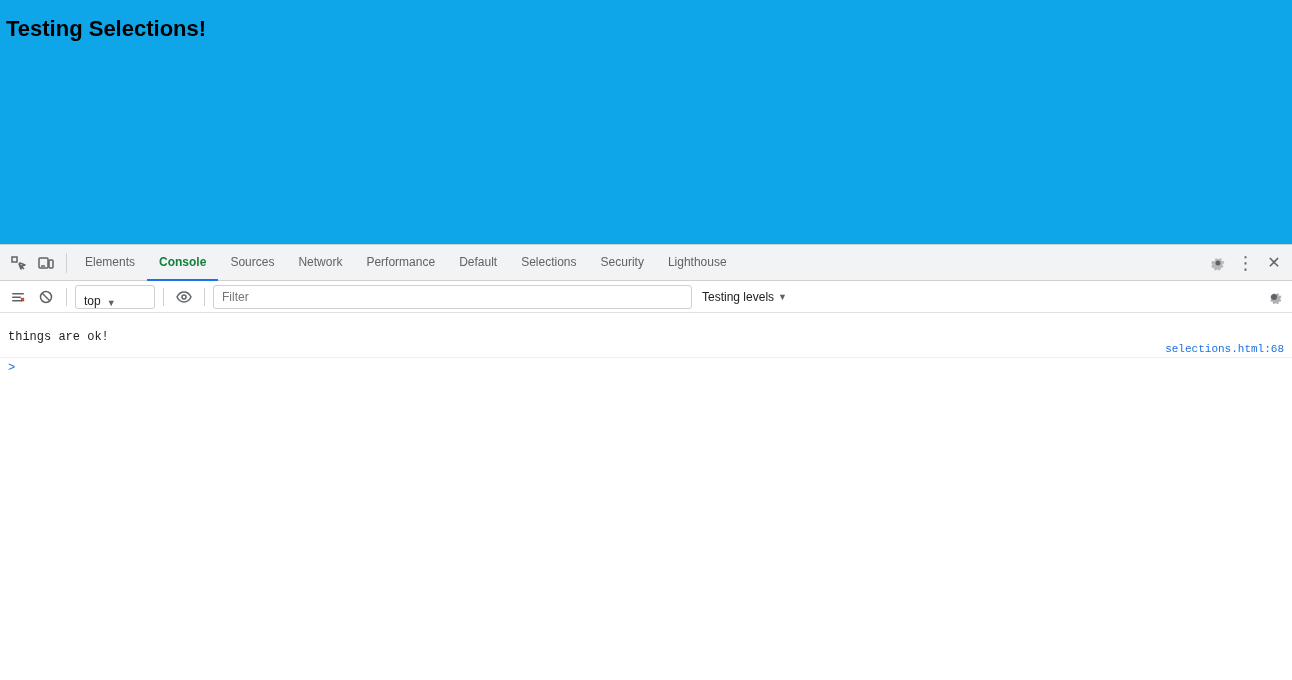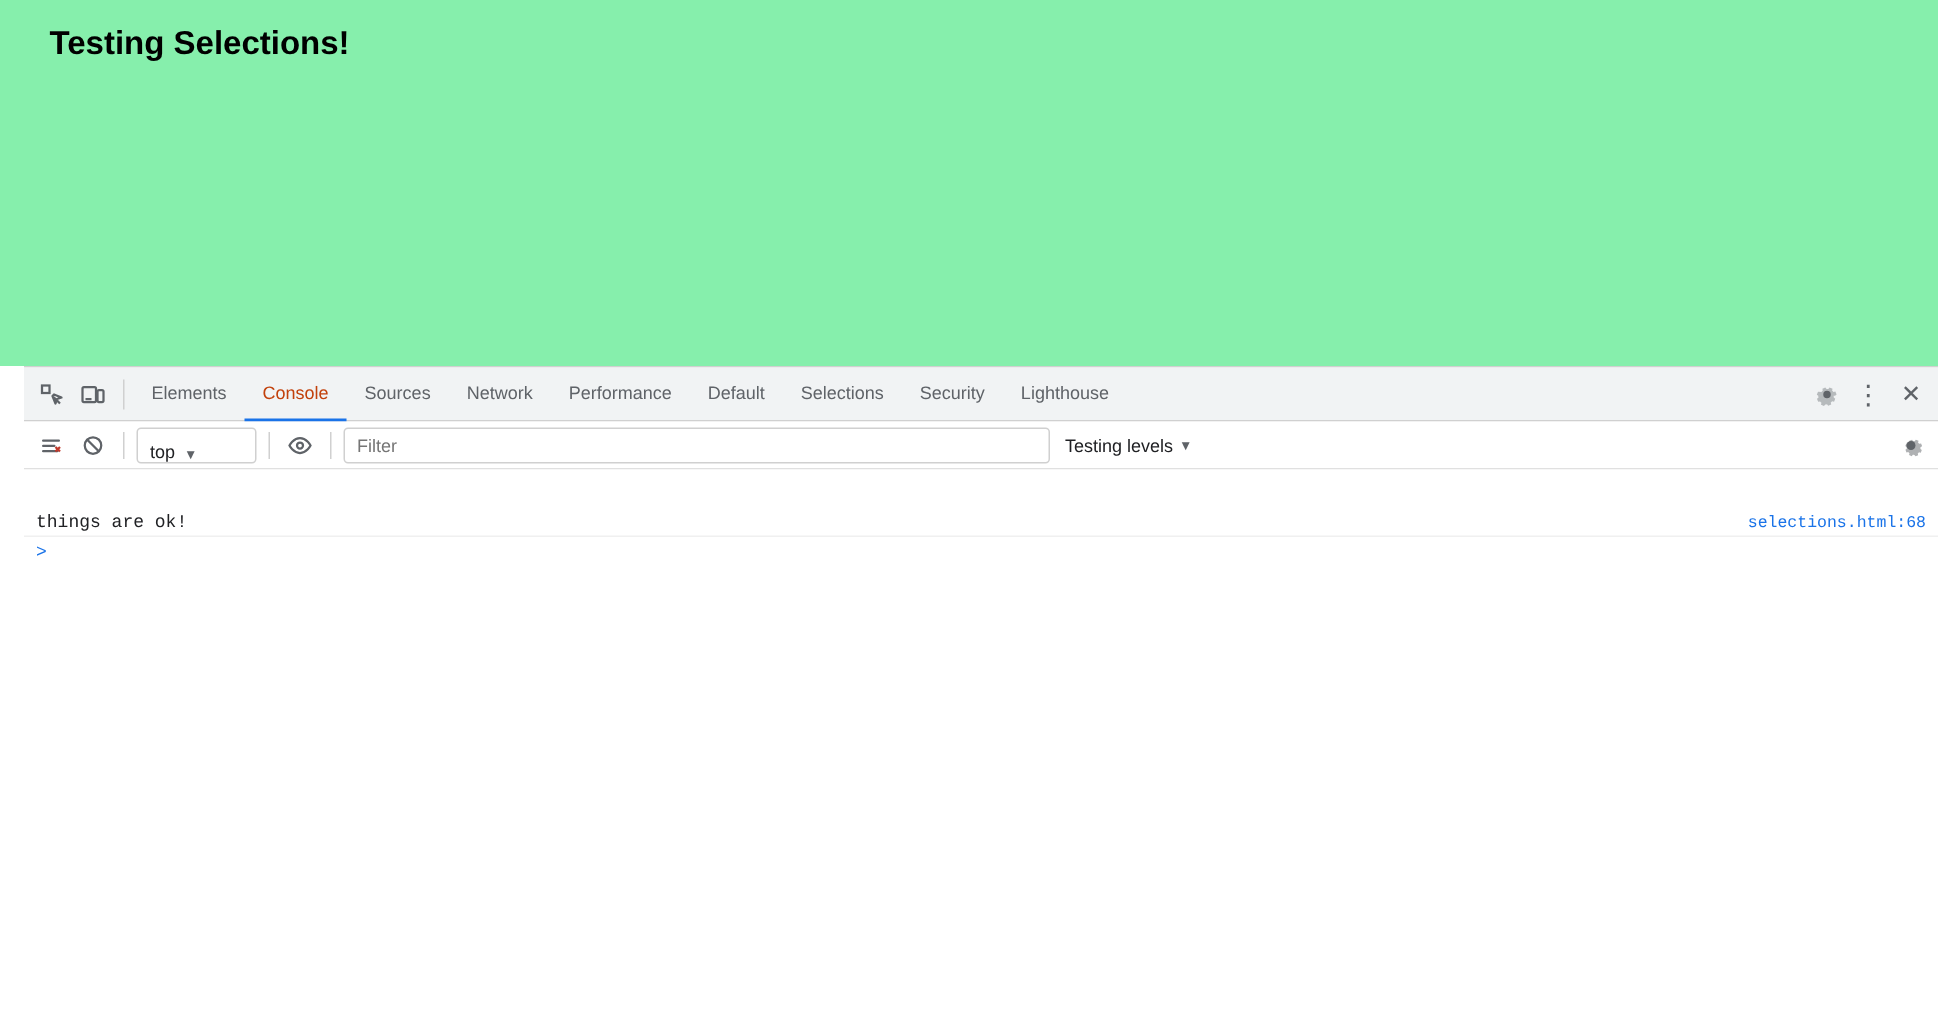--- a/index.html
+++ b/index.html
@@ -9,35 +9,35 @@
       width: 1292px;
       height: 680px;
       overflow: hidden;
       position: relative;
     }
 
     
     #page-content {
       width: 100%;
       height: 244px;
-      background: #86efac;
-      padding: 16px 33px;
+      background: #0ea5e9;
+      padding: 16px 6px;
     }
 
     #page-title {
       font-size: 22px;
       font-weight: bold;
       color: #000000;
     }
 
     
     #devtools {
       position: absolute;
       bottom: 0;
-      left: 16px;
+      left: 0;
       right: 0;
       height: 436px;
       background: #ffffff;
       border-top: 1px solid #d0d0d0;
       display: flex;
       flex-direction: column;
     }
 
     
     #devtools-tabs {
@@ -76,23 +76,24 @@
       align-items: center;
       padding: 0 12px;
       font-size: 12px;
       color: #5f6368;
       cursor: pointer;
       white-space: nowrap;
       border-bottom: 2px solid transparent;
       flex-shrink: 0;
     }
     .tab-item.active {
-      color: #c2410c;
+      color: #15803d;
       border-bottom: 2px solid #1a73e8;
       background: transparent;
+      font-weight: bold;
     }
 
     .tabs-spacer { flex: 1; }
 
     .devtools-action-btn {
       width: 28px;
       height: 28px;
       display: flex;
       align-items: center;
       justify-content: center;
@@ -223,21 +224,21 @@
       flex: 1;
       background: #ffffff;
       padding: 4px 0;
       font-family: 'Courier New', monospace;
       font-size: 12px;
       overflow-y: auto;
     }
 
     .console-log-line {
       display: flex;
-      align-items: flex-end;
+      align-items: center;
       padding: 2px 8px;
       border-bottom: 1px solid #f0f0f0;
       min-height: 20px;
     }
 
     .console-log-text {
       flex: 1;
       color: #202124;
       font-size: 12px;
       font-family: 'Courier New', monospace;

